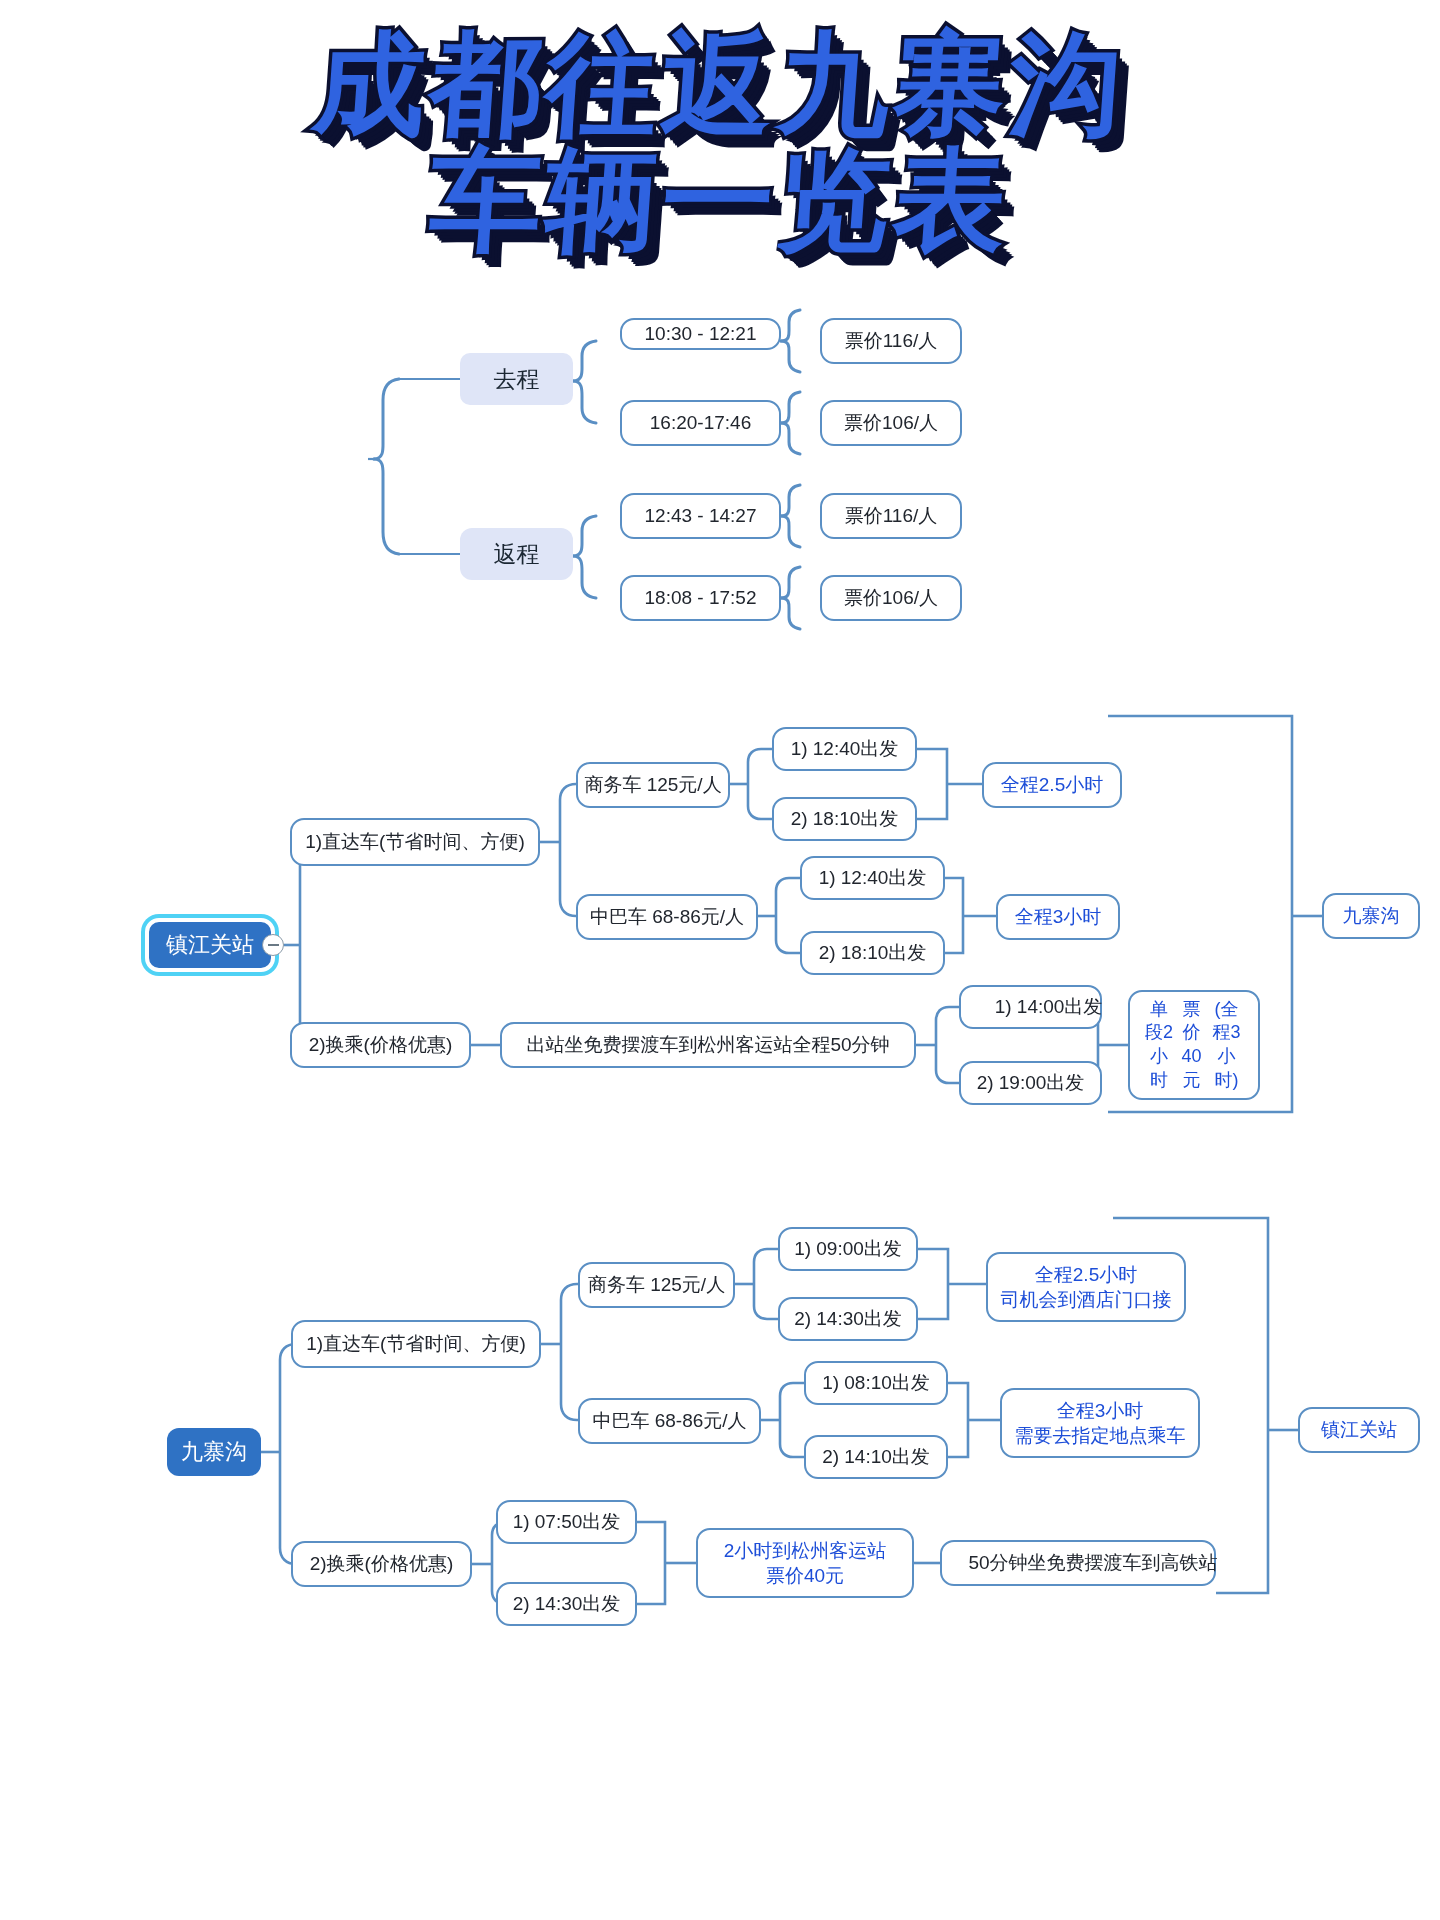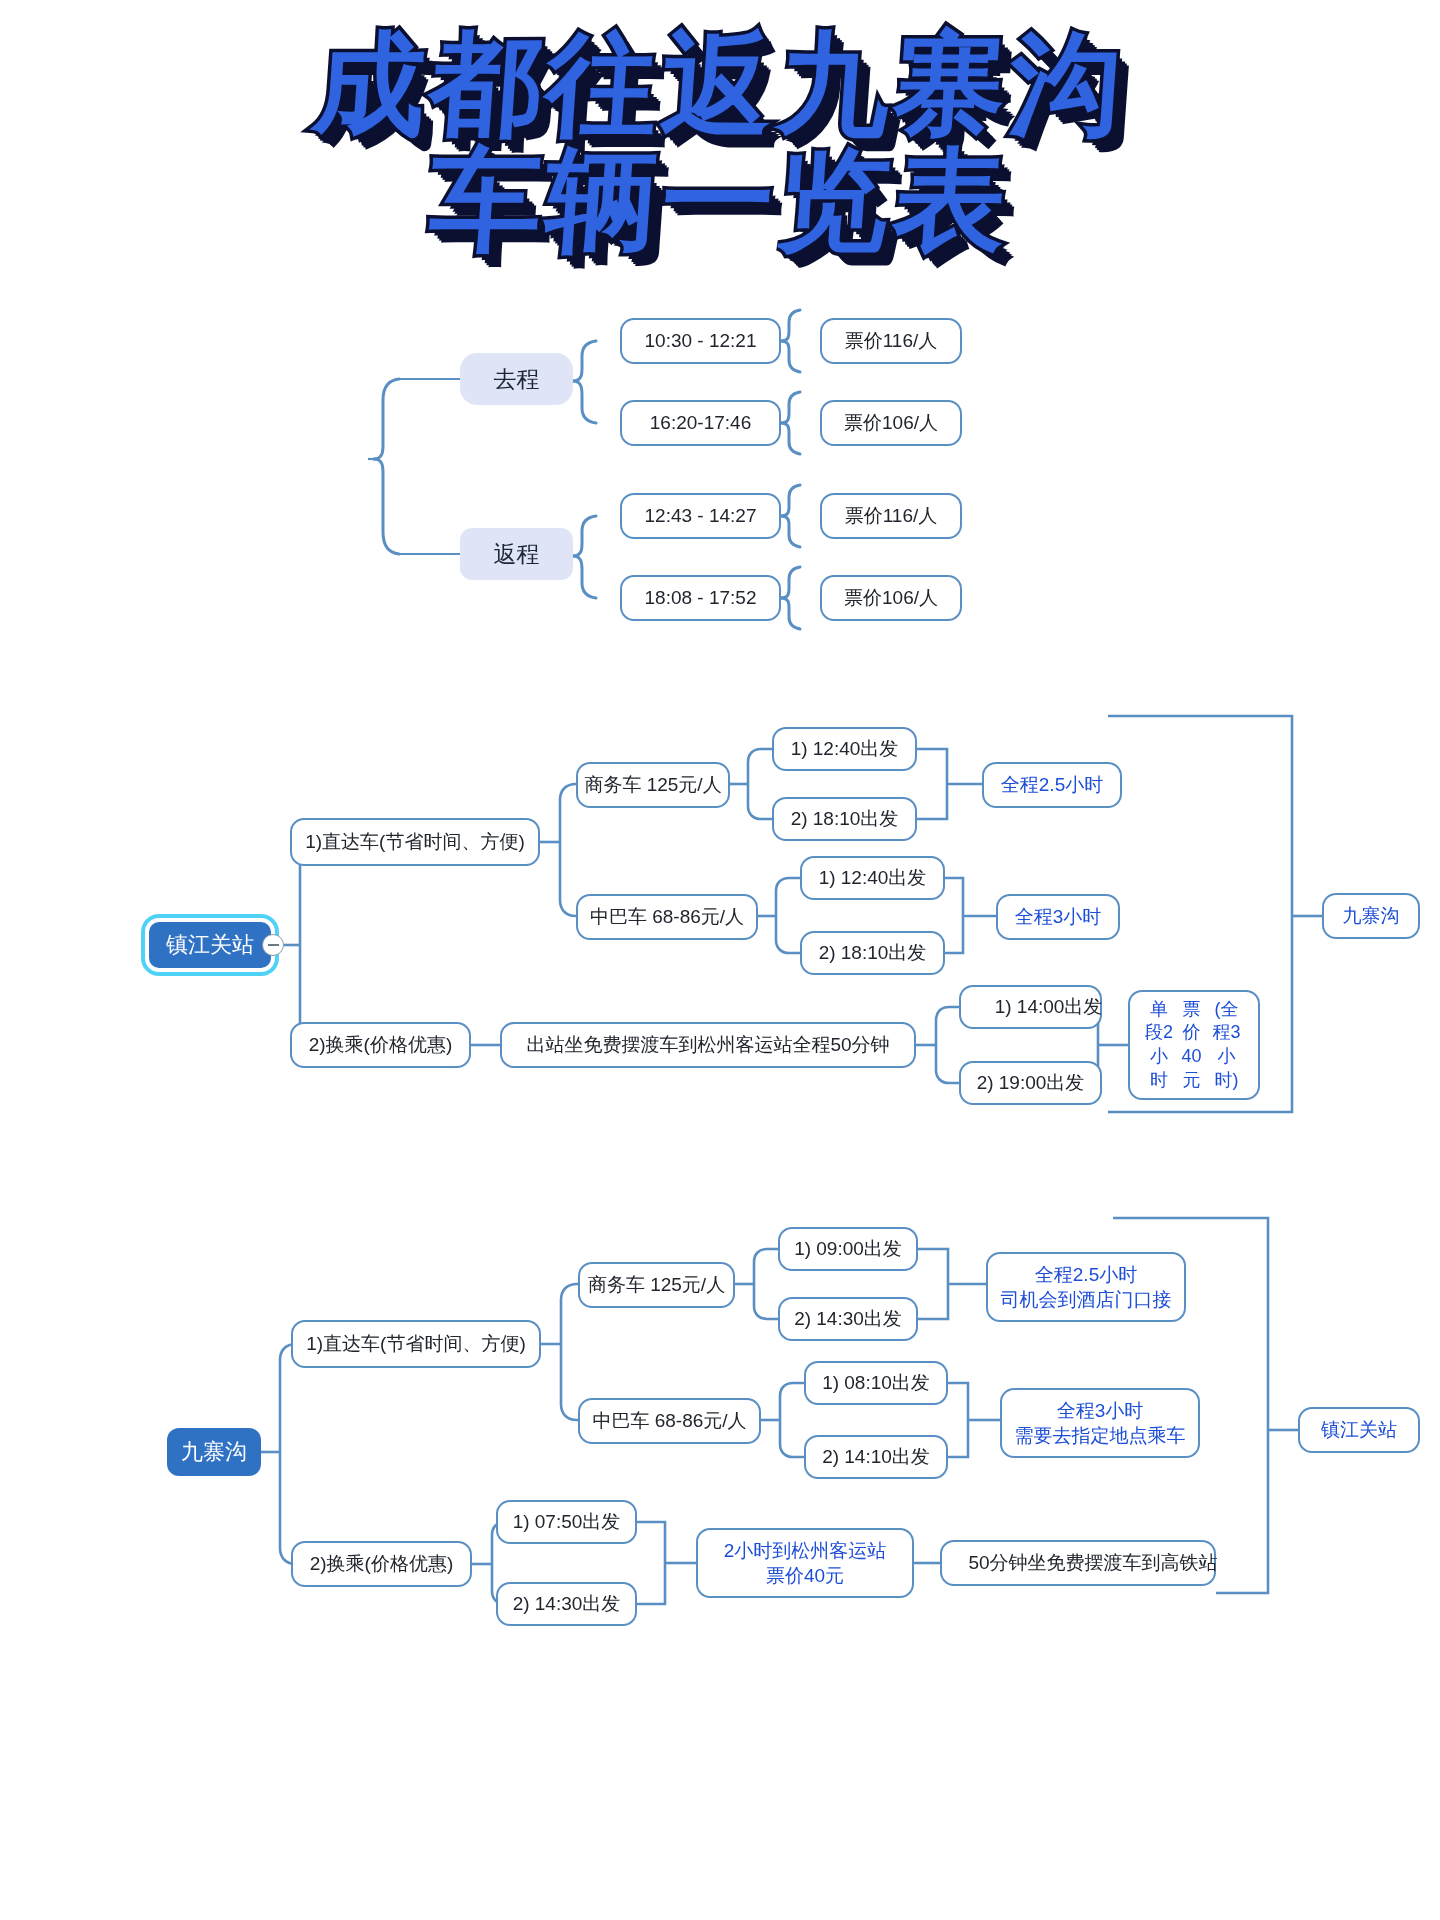--- a/index.html
+++ b/index.html
@@ -225,29 +225,29 @@
     <path class="thick" d="M637,1604 L665,1604 L665,1563"></path>
     <path class="thick" d="M665,1563 L696,1563"></path>
 
     <path class="thick" d="M914,1563 L940,1563"></path>
 
     <path class="thick" d="M1113,1218 L1268,1218 L1268,1593 L1216,1593"></path>
     <path class="thick" d="M1268,1430 L1298,1430"></path>
   </svg>
 
 
-  <div class="node plain" style="left:460px; top:353px; width:113px; height:52px;border-radius:17px;">
+  <div class="node plain" style="left:460px; top:353px; width:113px; height:52px;">
     <span>去程</span>
   </div>
 
   <div class="node plain" style="left:460px; top:528px; width:113px; height:52px;border-radius:12px;">
     <span>返程</span>
   </div>
 
-  <div class="node" style="left:620px; top:318px; width:161px; height:46px;">
+  <div class="node" style="left:620px; top:318px; width:161px; height:32px;">
     <span>10:30 - 12:21</span>
   </div>
   <div class="node" style="left:620px; top:400px; width:161px; height:46px;">
     <span>16:20-17:46</span>
   </div>
 
   <div class="node" style="left:620px; top:493px; width:161px; height:46px;">
     <span>12:43 - 14:27</span>
   </div>
   <div class="node" style="left:620px; top:575px; width:161px; height:46px;">

